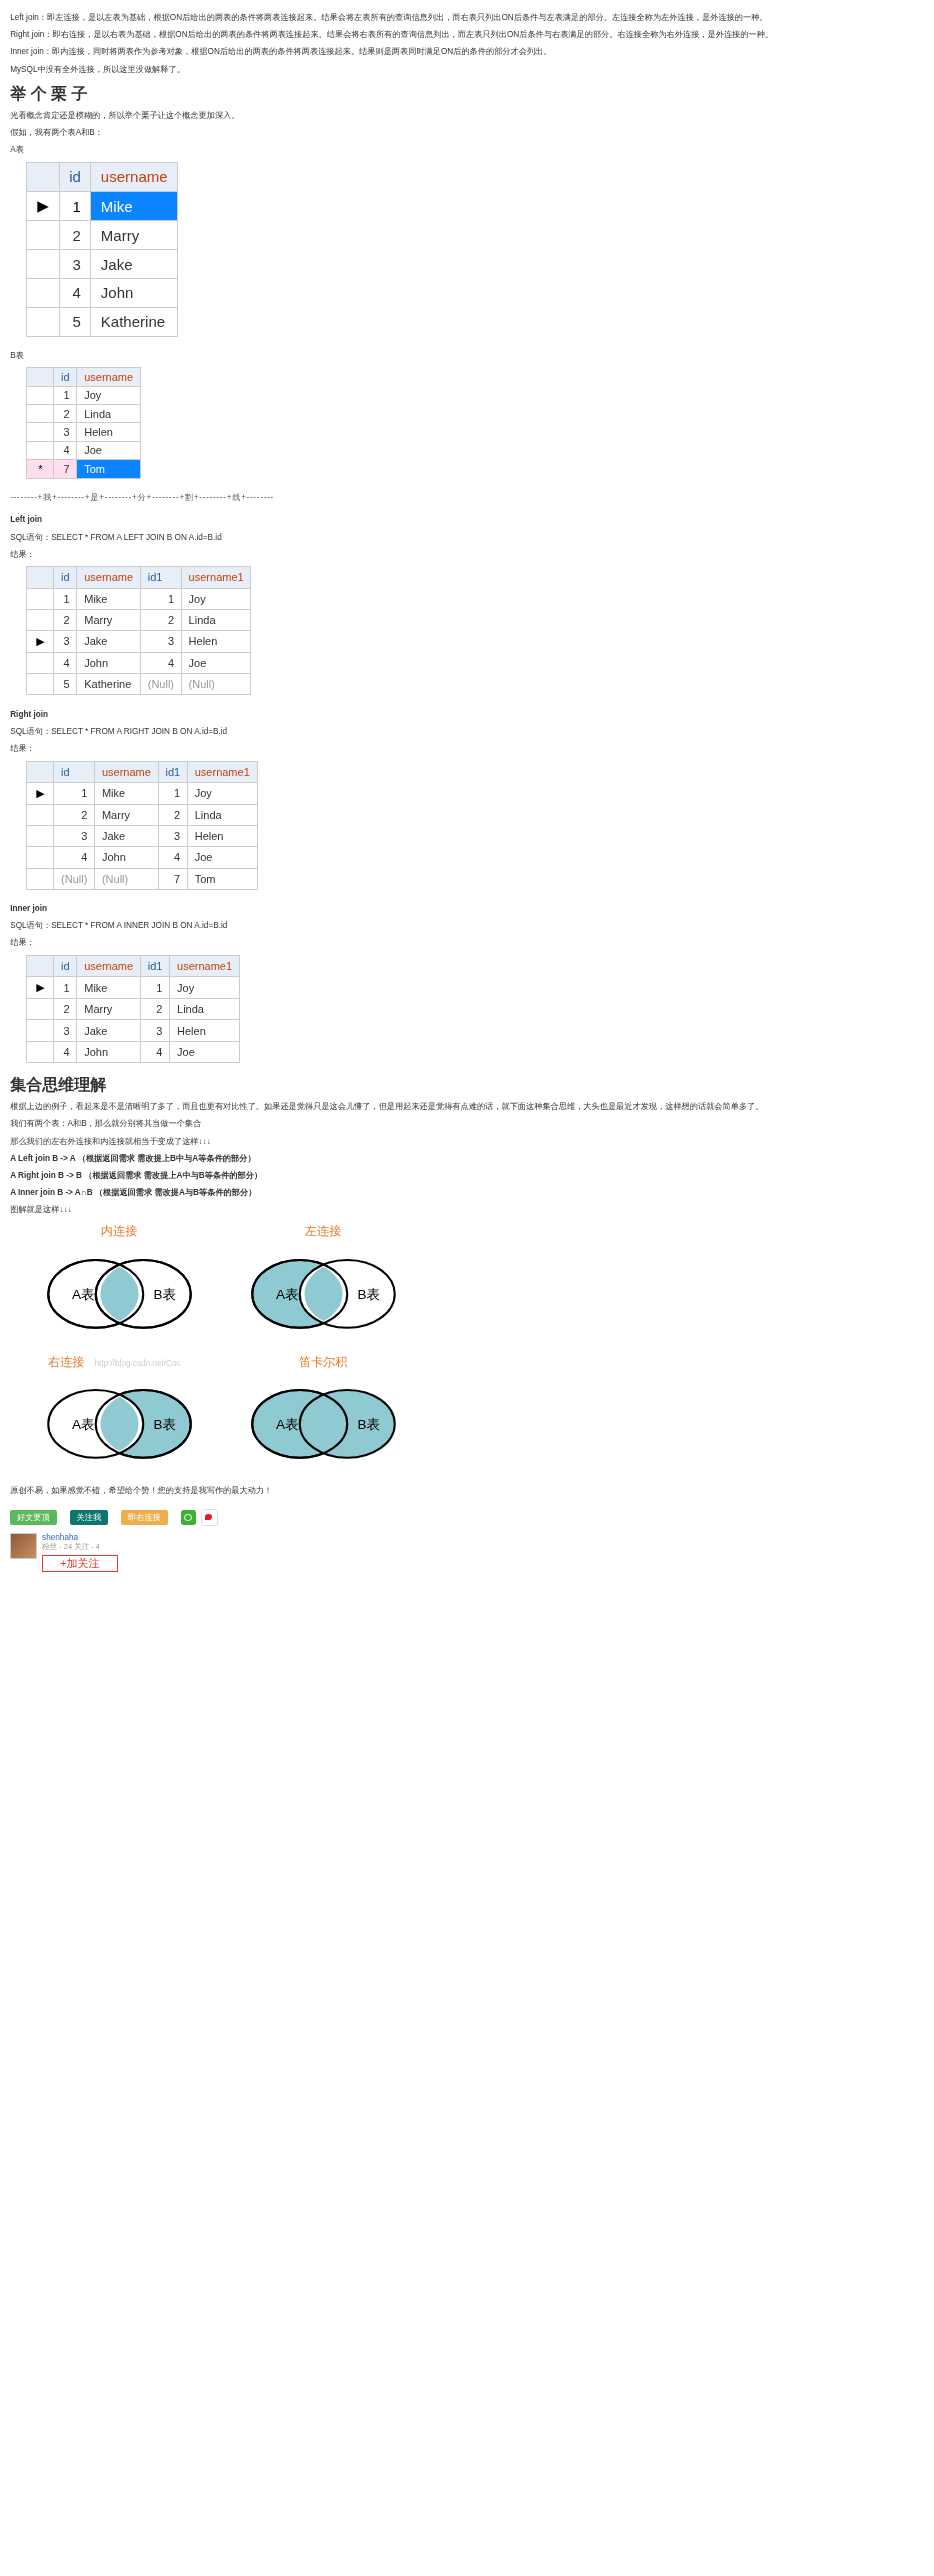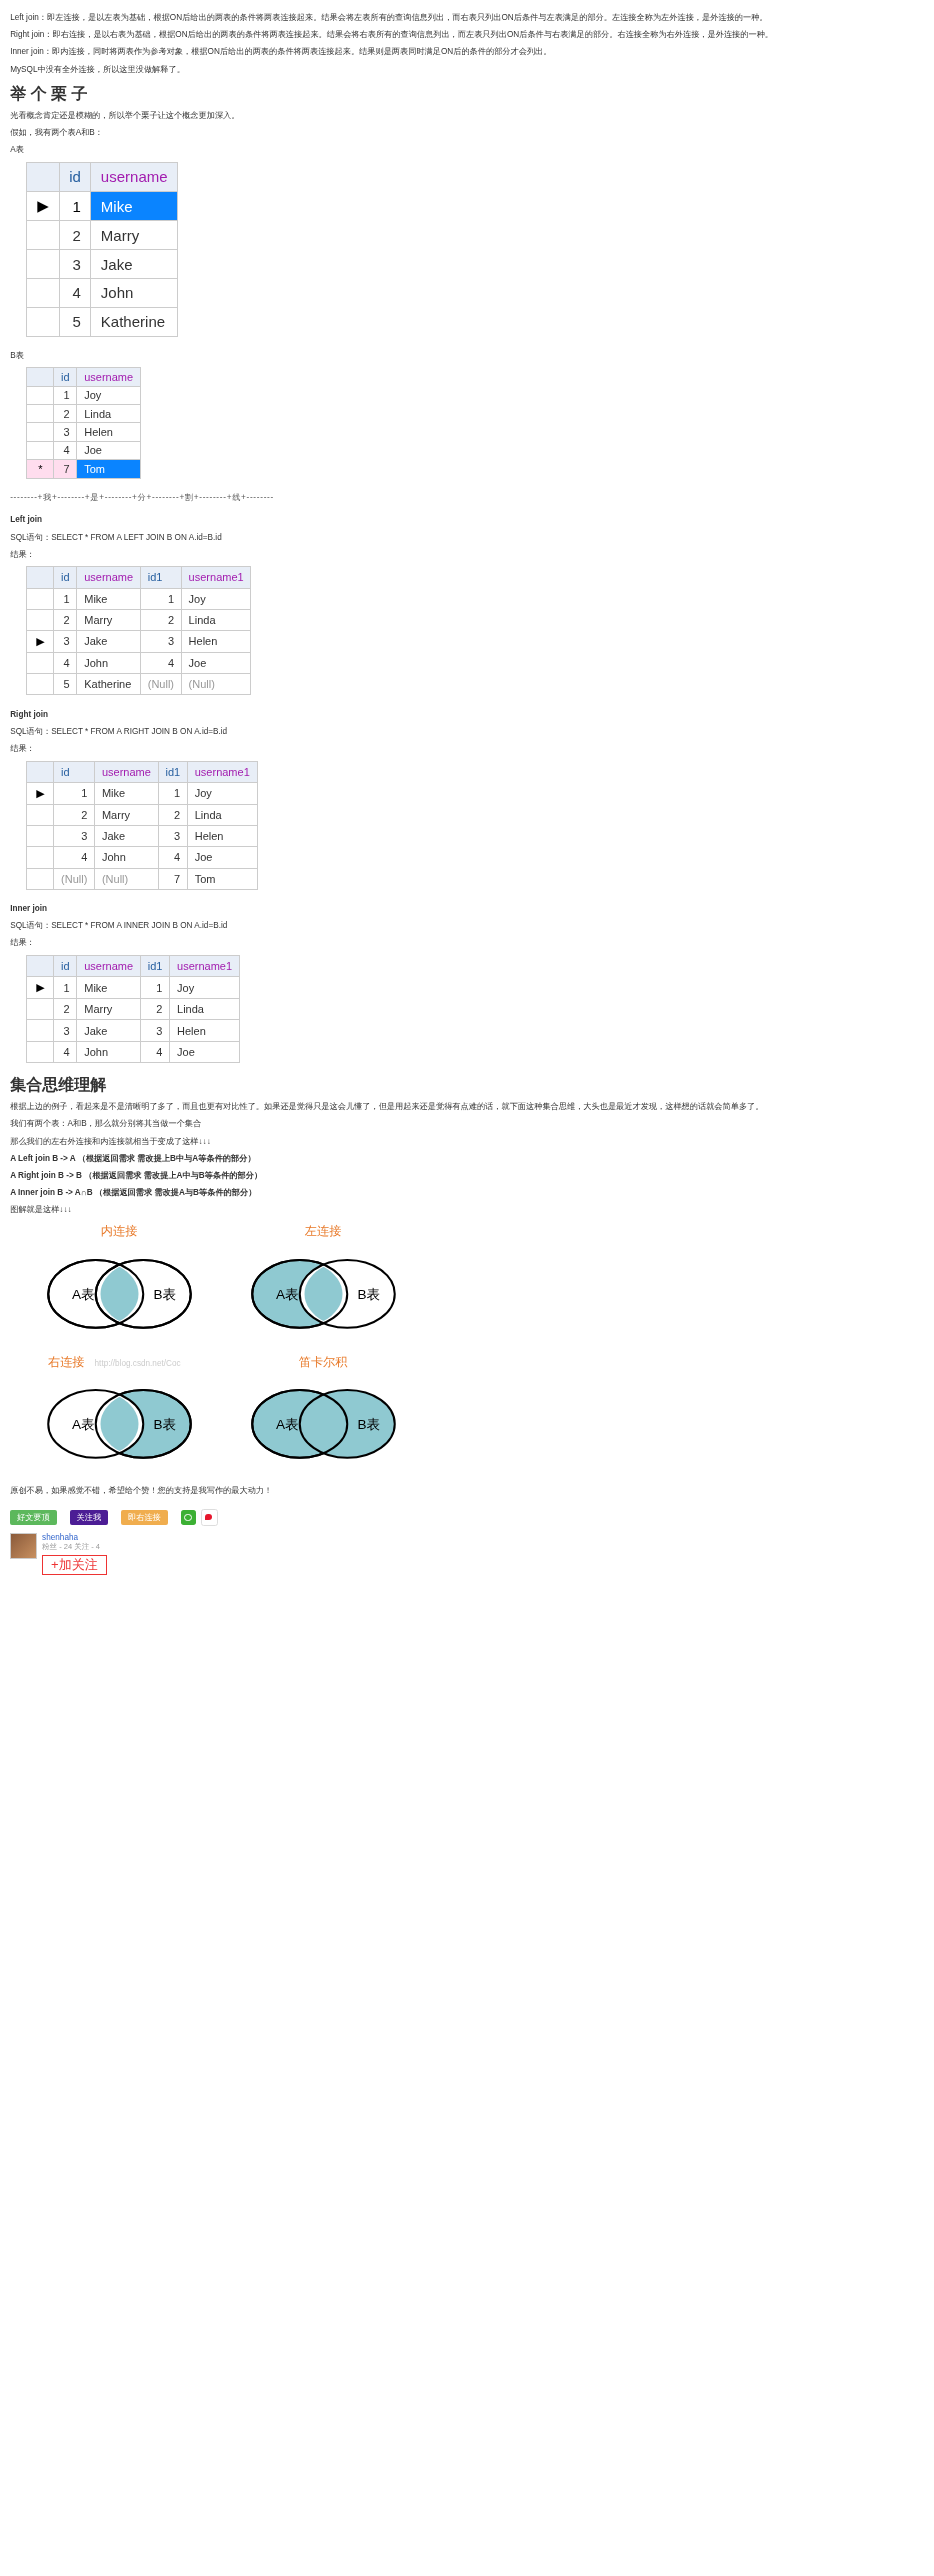--- a/index.html
+++ b/index.html
@@ -1,50 +1,50 @@
 <!DOCTYPE html>
 <html style="font-size:11px"><head>
 <meta charset="utf-8">
 <style>
   body { font-family: "Microsoft YaHei", Arial, sans-serif; font-size: 8.2px; color: #333; background: #fff; margin: 0; padding: 6.8px 10.2px; max-width: 934px; }
   p { margin: 4.1px 0; line-height: 1.6; }
   h3 { font-size: 16px; font-weight: bold; margin: 8.2px 0 4.1px 0; }
   .bold { font-weight: bold; }
   .tbl { border-collapse: collapse; margin: 5.4px 0 12.2px 16.3px; }
   .tbl th, .tbl td { border: 0.7px solid #ccc; padding: 2.7px 6.8px; font-size: 12.2px; text-align: left; font-family: "Segoe UI", Arial, sans-serif; }
-  .tbl th { background: #e8eef7; font-weight: normal; color: #a21caf; }
+  .tbl th { background: #e8eef7; font-weight: normal; color: #c2410c; }
   .tbl th.idcol { color: #2860a0; }
   .tbl td.num { text-align: right; padding-right: 5.4px; }
   .tbl .sel td { background: #0a84ff; color: #fff; }
   .tbl .sel td.num { background: #fff; color: #000; }
   .tbl .sel .rowhead { background: #fff; color: #000; }
   .tbl .rowhead { width: 12.2px; text-align: center; color: #000; }
   .tbl .null { color: #999; }
   .tbl.big th, .tbl.big td { padding: 5.4px 9.5px; font-size: 15px; }
   .tbl.med th, .tbl.med td { padding: 2.7px 6.8px; font-size: 11px; }
   .tbl.join th, .tbl.join td { padding: 4.1px 6.8px; font-size: 11px; }
   .divider { color: #555; letter-spacing: 0.7px; margin: 9.5px 0; }
   .venn-row { display: flex; gap: 27px; margin: 6.8px 0 13.6px 20.4px; }
   .venn-box { width: 177px; }
   .venn-label { text-align: center; color: #e87a2a; font-size: 12.2px; margin-bottom: 2.7px; }
   .wm { color: #ccc; font-size: 8.2px; margin-left: 10px; }
   .btns { margin-top: 12.2px; }
   .btn { display: inline-block; padding: 2px 6.8px; color: #fff; font-size: 8.2px; border-radius: 2px; margin-right: 11px; }
-  .btn.r { background: #4c1d95; }
+  .btn.r { background: #0f766e; }
   .btn.g { background: #5cb85c; }
   .btn.o { background: #f0ad4e; }
   .wxico { display: inline-block; width: 15px; height: 15px; border-radius: 2.7px; background: #3cb034; vertical-align: middle; margin-right: 2.7px; position: relative; }
   .wxico::after { content: ""; position: absolute; width: 6.8px; height: 5.4px; border: 1.4px solid #fff; border-radius: 4.1px; top: 3.4px; left: 2.7px; }
   .wbico { display: inline-block; width: 15px; height: 15px; border-radius: 2.7px; background: #fff; border: 0.7px solid #ddd; vertical-align: middle; position: relative; }
   .wbico::after { content: ""; position: absolute; width: 6.8px; height: 6.8px; background: #e6162d; border-radius: 50% 50% 50% 10%; top: 3.4px; left: 3.4px; }
   .author { margin-top: 6.8px; display: flex; align-items: flex-start; gap: 5.4px; }
   .avatar { width: 24.5px; height: 24.5px; background: linear-gradient(135deg,#8a5a3a,#c89060); border: 0.7px solid #ccc; }
   .author a { color: #36c; text-decoration: none; }
   .author .meta { color: #999; font-size: 7.5px; text-align: center; }
-  .plus { color: #e33; font-size: 13px; margin-top: 2.7px; display: inline-block; border: 0.7px solid #e33; padding: 0 8px; }
+  .plus { color: #e33; font-size: 11px; margin-top: 2.7px; display: inline-block; border: 0.7px solid #e33; padding: 0 17px; }
 </style>
 </head>
 <body>
 
 <p>Left join：即左连接，是以左表为基础，根据ON后给出的两表的条件将两表连接起来。结果会将左表所有的查询信息列出，而右表只列出ON后条件与左表满足的部分。左连接全称为左外连接，是外连接的一种。</p>
 <p>Right join：即右连接，是以右表为基础，根据ON后给出的两表的条件将两表连接起来。结果会将右表所有的查询信息列出，而左表只列出ON后条件与右表满足的部分。右连接全称为右外连接，是外连接的一种。</p>
 <p>Inner join：即内连接，同时将两表作为参考对象，根据ON后给出的两表的条件将两表连接起来。结果则是两表同时满足ON后的条件的部分才会列出。</p>
 <p>MySQL中没有全外连接，所以这里没做解释了。</p>
 
 <h3>举 个 栗 子</h3>

